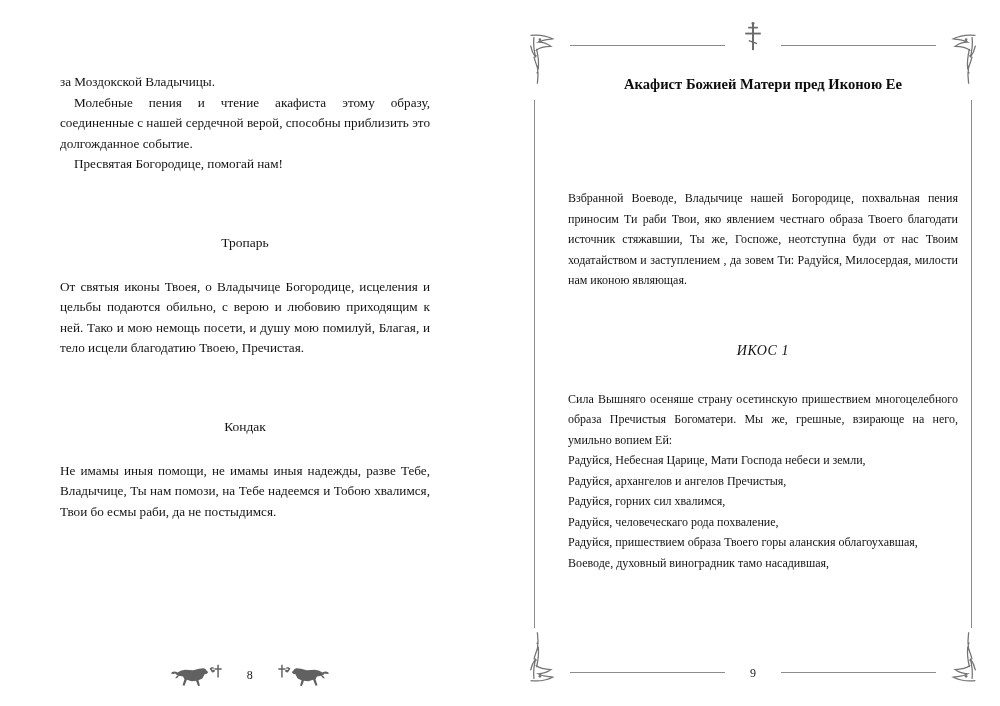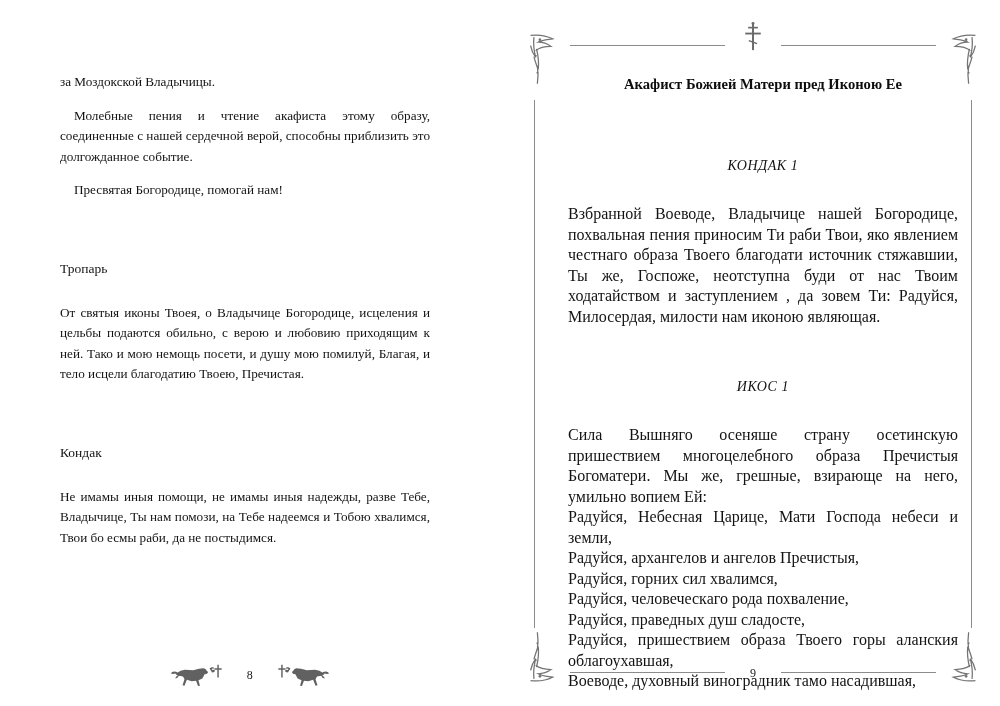--- a/index.html
+++ b/index.html
@@ -24,23 +24,23 @@
     left:60px;top:58px;width:370px;
   }
   .body-text{
     font-size:13.2px;
     line-height:20.5px;
     text-align:justify;
     text-justify:inter-word;
     color:#131313;
     margin:0;
   }
-  .indent{text-indent:14px;margin-top:13px;}
+  .indent{text-indent:14px;}
   .sec-title{
-    text-align:left;
+    text-align:center;
     font-size:13.5px;
     margin:0;
     color:#131313;
   }
   .gap-mid{height:26px;}
   .gap-xl{height:60px;}
 
   
   .left-footer{
     position:absolute;
@@ -126,21 +126,21 @@
   }
   .hymn-head{
     text-align:center;
     font-style:italic;
     font-size:14px;
     letter-spacing:.6px;
     margin:0;
     color:#131313;
   }
   .litany{
-    font-size:16px;
+    font-size:12px;
     line-height:20.5px;
     text-align:justify;
     margin:0;
     color:#131313;
   }
   .litany.last{text-align:left;}
   .gap-r-lg{height:52px;}
   .gap-r-md{height:30px;}
 </style>
 </head>
@@ -265,34 +265,32 @@
       </svg>
 
       <span class="folio-right">9</span>
     </div>
 
     <div class="col-right">
       <p class="doc-title">Акафист Божией Матери пред Иконою Ее</p>
 
       <div class="gap-r-lg"></div>
 
-      <p class="hymn-head">КОНДАК 1</p>
       <div class="gap-r-md"></div>
       <p class="litany">Взбранной  Воеводе, Владычице нашей Богородице, похвальная пения приносим Ти  раби Твои, яко явлением честнаго образа Твоего благодати источник стяжавшии, Ты же, Госпоже,  неотступна буди от нас Твоим ходатайством и заступлением , да зовем Ти:  Радуйся, Милосердая, милости нам иконою являющая.</p>
 
       <div class="gap-r-lg"></div>
 
       <p class="hymn-head">ИКОС 1</p>
       <div class="gap-r-md"></div>
       <p class="litany">Сила Вышняго осеняше страну осетинскую пришествием многоцелебного  образа Пречистыя Богоматери. Мы же, грешные, взирающе на него, умильно вопием Ей:</p>
 
       <div>
         <p class="litany">Радуйся, Небесная Царице, Мати Господа небеси и земли,</p>
         <p class="litany last">Радуйся, архангелов и ангелов Пречистыя,</p>
         <p class="litany last">Радуйся, горних сил хвалимся,</p>
         <p class="litany last">Радуйся, человеческаго рода  похваление,</p>
-        <p class="litany last">Радуйся, праведных душ сладосте,</p>
         <p class="litany">Радуйся, пришествием образа Твоего горы аланския облагоухавшая,</p>
         <p class="litany last">Воеводе, духовный виноградник тамо  насадившая,</p>
       </div>
     </div>
   </div>
 </div>
 
 </body></html>

